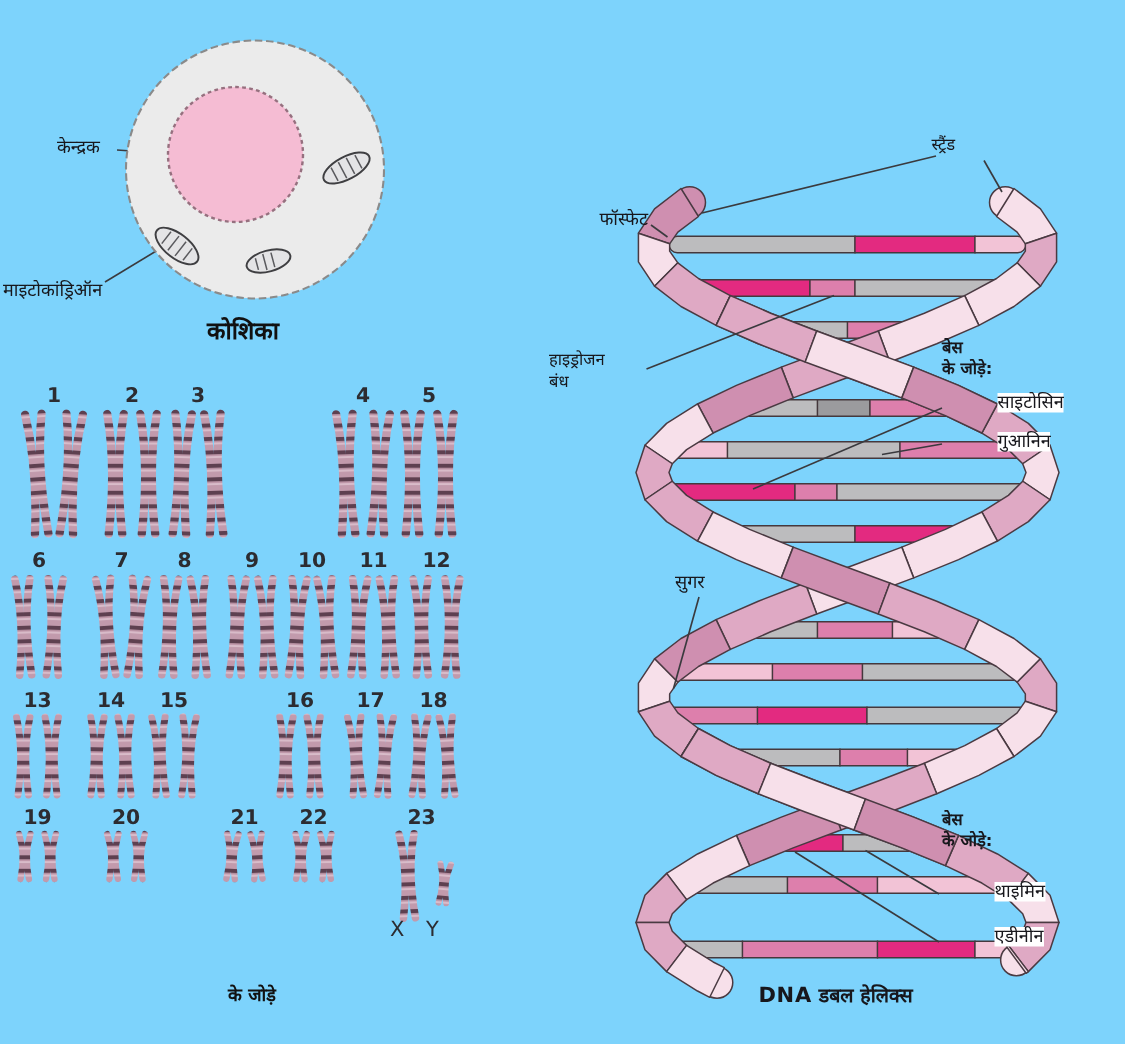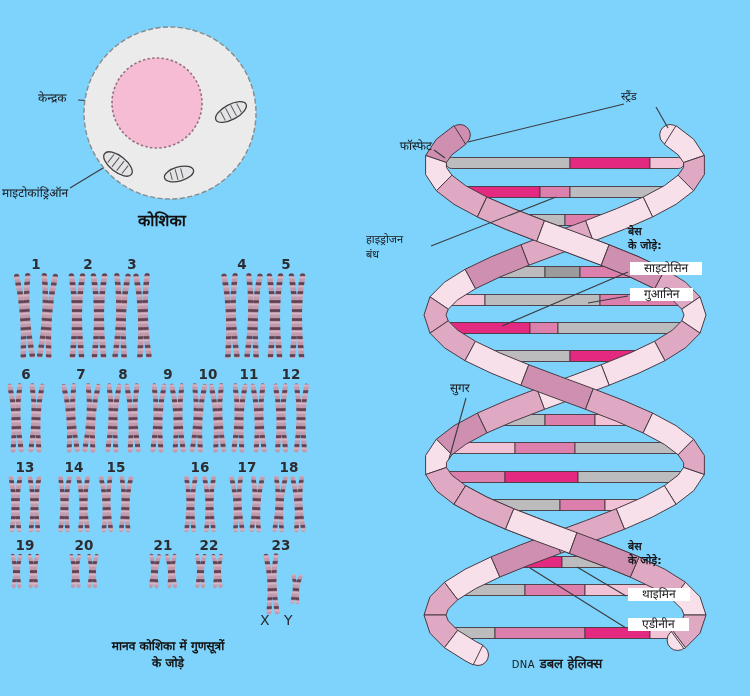--- a/index.html
+++ b/index.html
@@ -2,25 +2,25 @@
 <html><head>
 <meta charset="utf-8">
 <style>
   html,body{margin:0;padding:0;background:#fff;}
   #stage{position:relative;width:750px;height:696px;background:#7dd3fc;
          font-family:"DejaVu Sans",sans-serif;overflow:hidden;}
   #gfx{position:absolute;left:0;top:0;}
   .lbl{position:absolute;white-space:nowrap;color:#17171c;font-size:12px;line-height:1.12;}
   .sm{font-size:11px;}
   .b{font-weight:bold;}
-  .bg{background:#fff;padding:0 14px;}
+  .bg{background:#fff;padding:0 0;margin-left:35px;}
   .cap{font-weight:bold;text-align:center;color:#111;}
   .knum{position:absolute;width:34px;text-align:center;font-size:13.5px;font-weight:600;color:#2c2c31;}
   .sex{font-size:14px;letter-spacing:5px;color:#2c2c31;}
-  .dnacap .big{font-weight:normal;font-size:10px;letter-spacing:.5px;}
+  .dnacap .big{font-weight:bold;font-size:14px;letter-spacing:.5px;}
   .dnacap .rest{font-size:13px;font-weight:bold;}
 </style>
 </head>
 <body>
 
 <div id="stage">
 
   <svg id="gfx" width="750" height="696" viewBox="0 0 750 696">
     <defs>
       <pattern id="chromoPat" width="8" height="9" patternUnits="userSpaceOnUse">
@@ -378,21 +378,20 @@
           <path d="M 299.5 576 Q 295.5 587.44 298.5 602" fill="none" stroke="url(#chromoPat)" stroke-width="4" stroke-linecap="round"></path>
         </g>
       </g>
   </svg>
 
   <div class="lbl" style="left:38px;top:92px;">केन्द्रक</div>
   <div class="lbl" style="left:2px;top:187px;">माइटोकांड्रिऑन</div>
   <div class="lbl cap" style="left:112px;top:212px;width:100px;font-size:16px;">कोशिका</div>
 
   <div class="lbl sex" style="left:260px;top:613px;">X Y</div>
-  <div class="lbl cap" style="left:58px;top:640px;width:220px;">मानव कोशिका में गुणसूत्रों</div>
   <div class="lbl cap" style="left:58px;top:657px;width:220px;">के जोड़े</div>
 
   <div class="lbl sm" style="left:621px;top:91px;">स्ट्रैंड</div>
   <div class="lbl" style="left:384px;top:140px;width:48px;text-align:right;">फॉस्फेट</div>
   <div class="lbl sm" style="left:366px;top:234px;">हाइड्रोजन</div>
   <div class="lbl sm" style="left:366px;top:249px;">बंध</div>
   <div class="lbl sm b" style="left:628px;top:226px;">बेस</div>
   <div class="lbl sm b" style="left:628px;top:240px;">के जोड़े:</div>
   <div class="lbl bg" style="left:630px;top:262px;">साइटोसिन</div>
   <div class="lbl bg" style="left:630px;top:288px;">गुआनिन</div>

